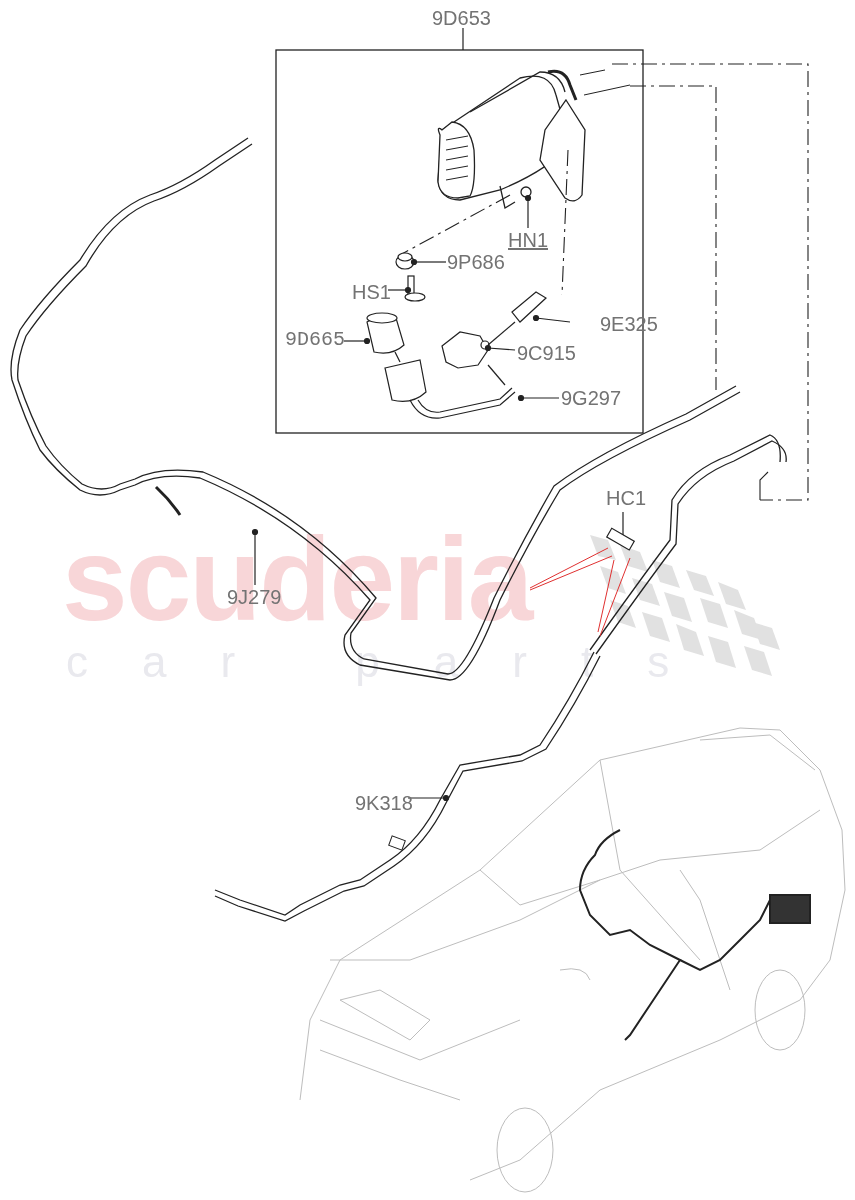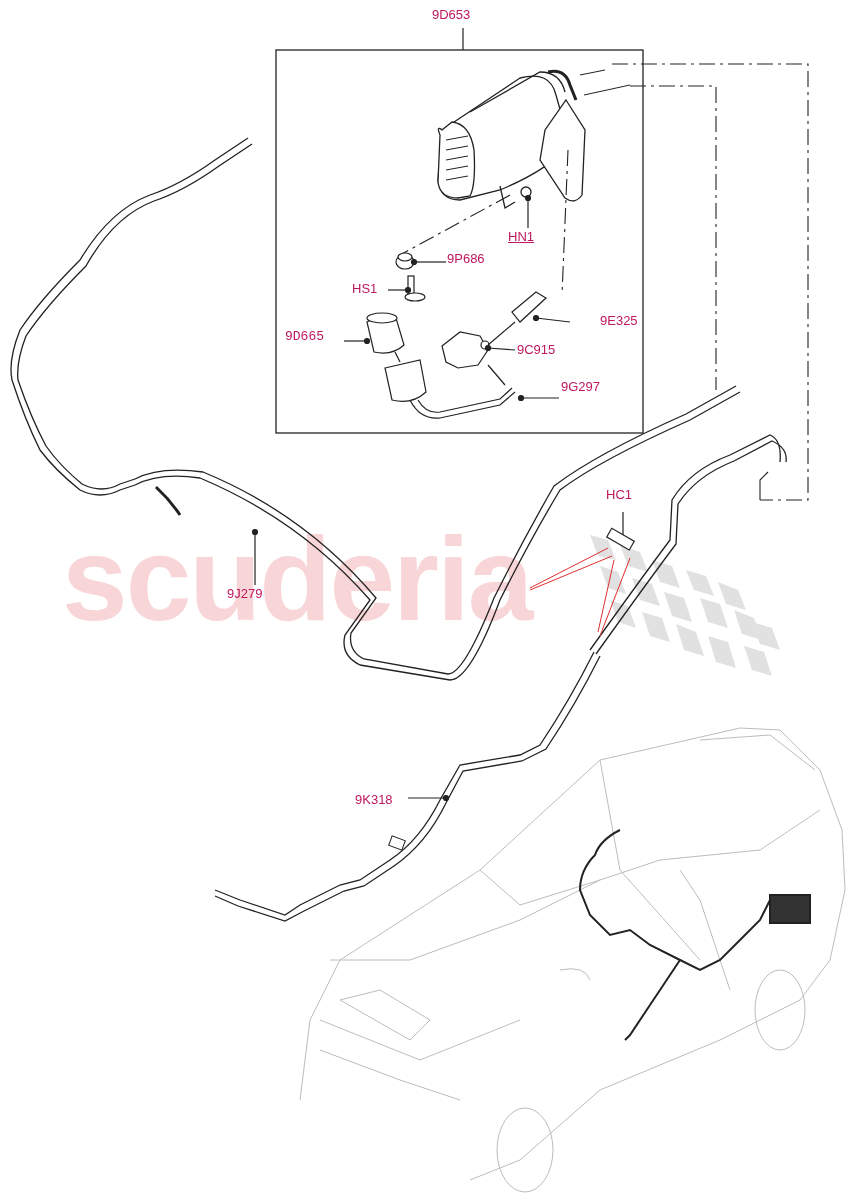--- a/index.html
+++ b/index.html
@@ -3,29 +3,30 @@
 <meta charset="utf-8">
 <style>
   html, body { margin: 0; padding: 0; background: #ffffff; }
   body { width: 855px; height: 1200px; position: relative; overflow: hidden;
          font-family: "Liberation Sans", sans-serif; }
   .canvas { position: absolute; left: 0; top: 0; width: 855px; height: 1200px; }
   .wm-main { position: absolute; left: 62px; top: 520px; font-size: 118px; font-weight: bold;
              color: #f8d6d8; letter-spacing: -2px; line-height: 1; }
   .wm-sub { position: absolute; left: 66px; top: 640px; font-size: 44px; color: #e9e9ee;
             letter-spacing: 54px; line-height: 1; }
-  .label { position: absolute; font-size: 13px; color: #be185d; line-height: 1; white-space: nowrap; }
+  .label { position: absolute; font-size: 20px; color: #737373; line-height: 1; white-space: nowrap; }
   svg { position: absolute; left: 0; top: 0; }
 </style>
 </head>
 <body>
 
 <div class="canvas">
 
   <div class="wm-main">scuderia</div>
+  <div class="wm-sub">car parts</div>
 
   <svg width="855" height="1200" viewBox="0 0 855 1200">
 
     <g fill="#dcdcdc" opacity="0.85">
       <polygon points="590,535 608,540 616,560 598,556"></polygon>
       <polygon points="620,545 640,552 648,572 628,566"></polygon>
       <polygon points="652,560 672,566 680,588 660,582"></polygon>
       <polygon points="600,566 618,572 626,594 608,588"></polygon>
       <polygon points="632,578 652,584 660,606 640,600"></polygon>
       <polygon points="664,592 684,598 692,622 672,616"></polygon>
@@ -162,17 +163,17 @@
     </g>
   </svg>
 
   <div class="label" style="left:432px; top:8px;">9D653</div>
   <div class="label" style="left:508px; top:230px;text-decoration:underline;">HN1</div>
   <div class="label" style="left:447px; top:252px;">9P686</div>
   <div class="label" style="left:352px; top:282px;">HS1</div>
   <div class="label" style="left:572px; top:314px;margin-left:28px;">9E325</div>
   <div class="label" style="left:285px; top:330px;font-family:Liberation Mono, monospace;">9D665</div>
   <div class="label" style="left:517px; top:343px;">9C915</div>
-  <div class="label" style="left:561px; top:380px;text-align:center;">9G297</div>
+  <div class="label" style="left:561px; top:388px;text-align:center;">9G297</div>
   <div class="label" style="left:606px; top:488px;">HC1</div>
   <div class="label" style="left:227px; top:587px;">9J279</div>
   <div class="label" style="left:355px; top:793px;">9K318</div>
 </div>
 
 </body></html>

